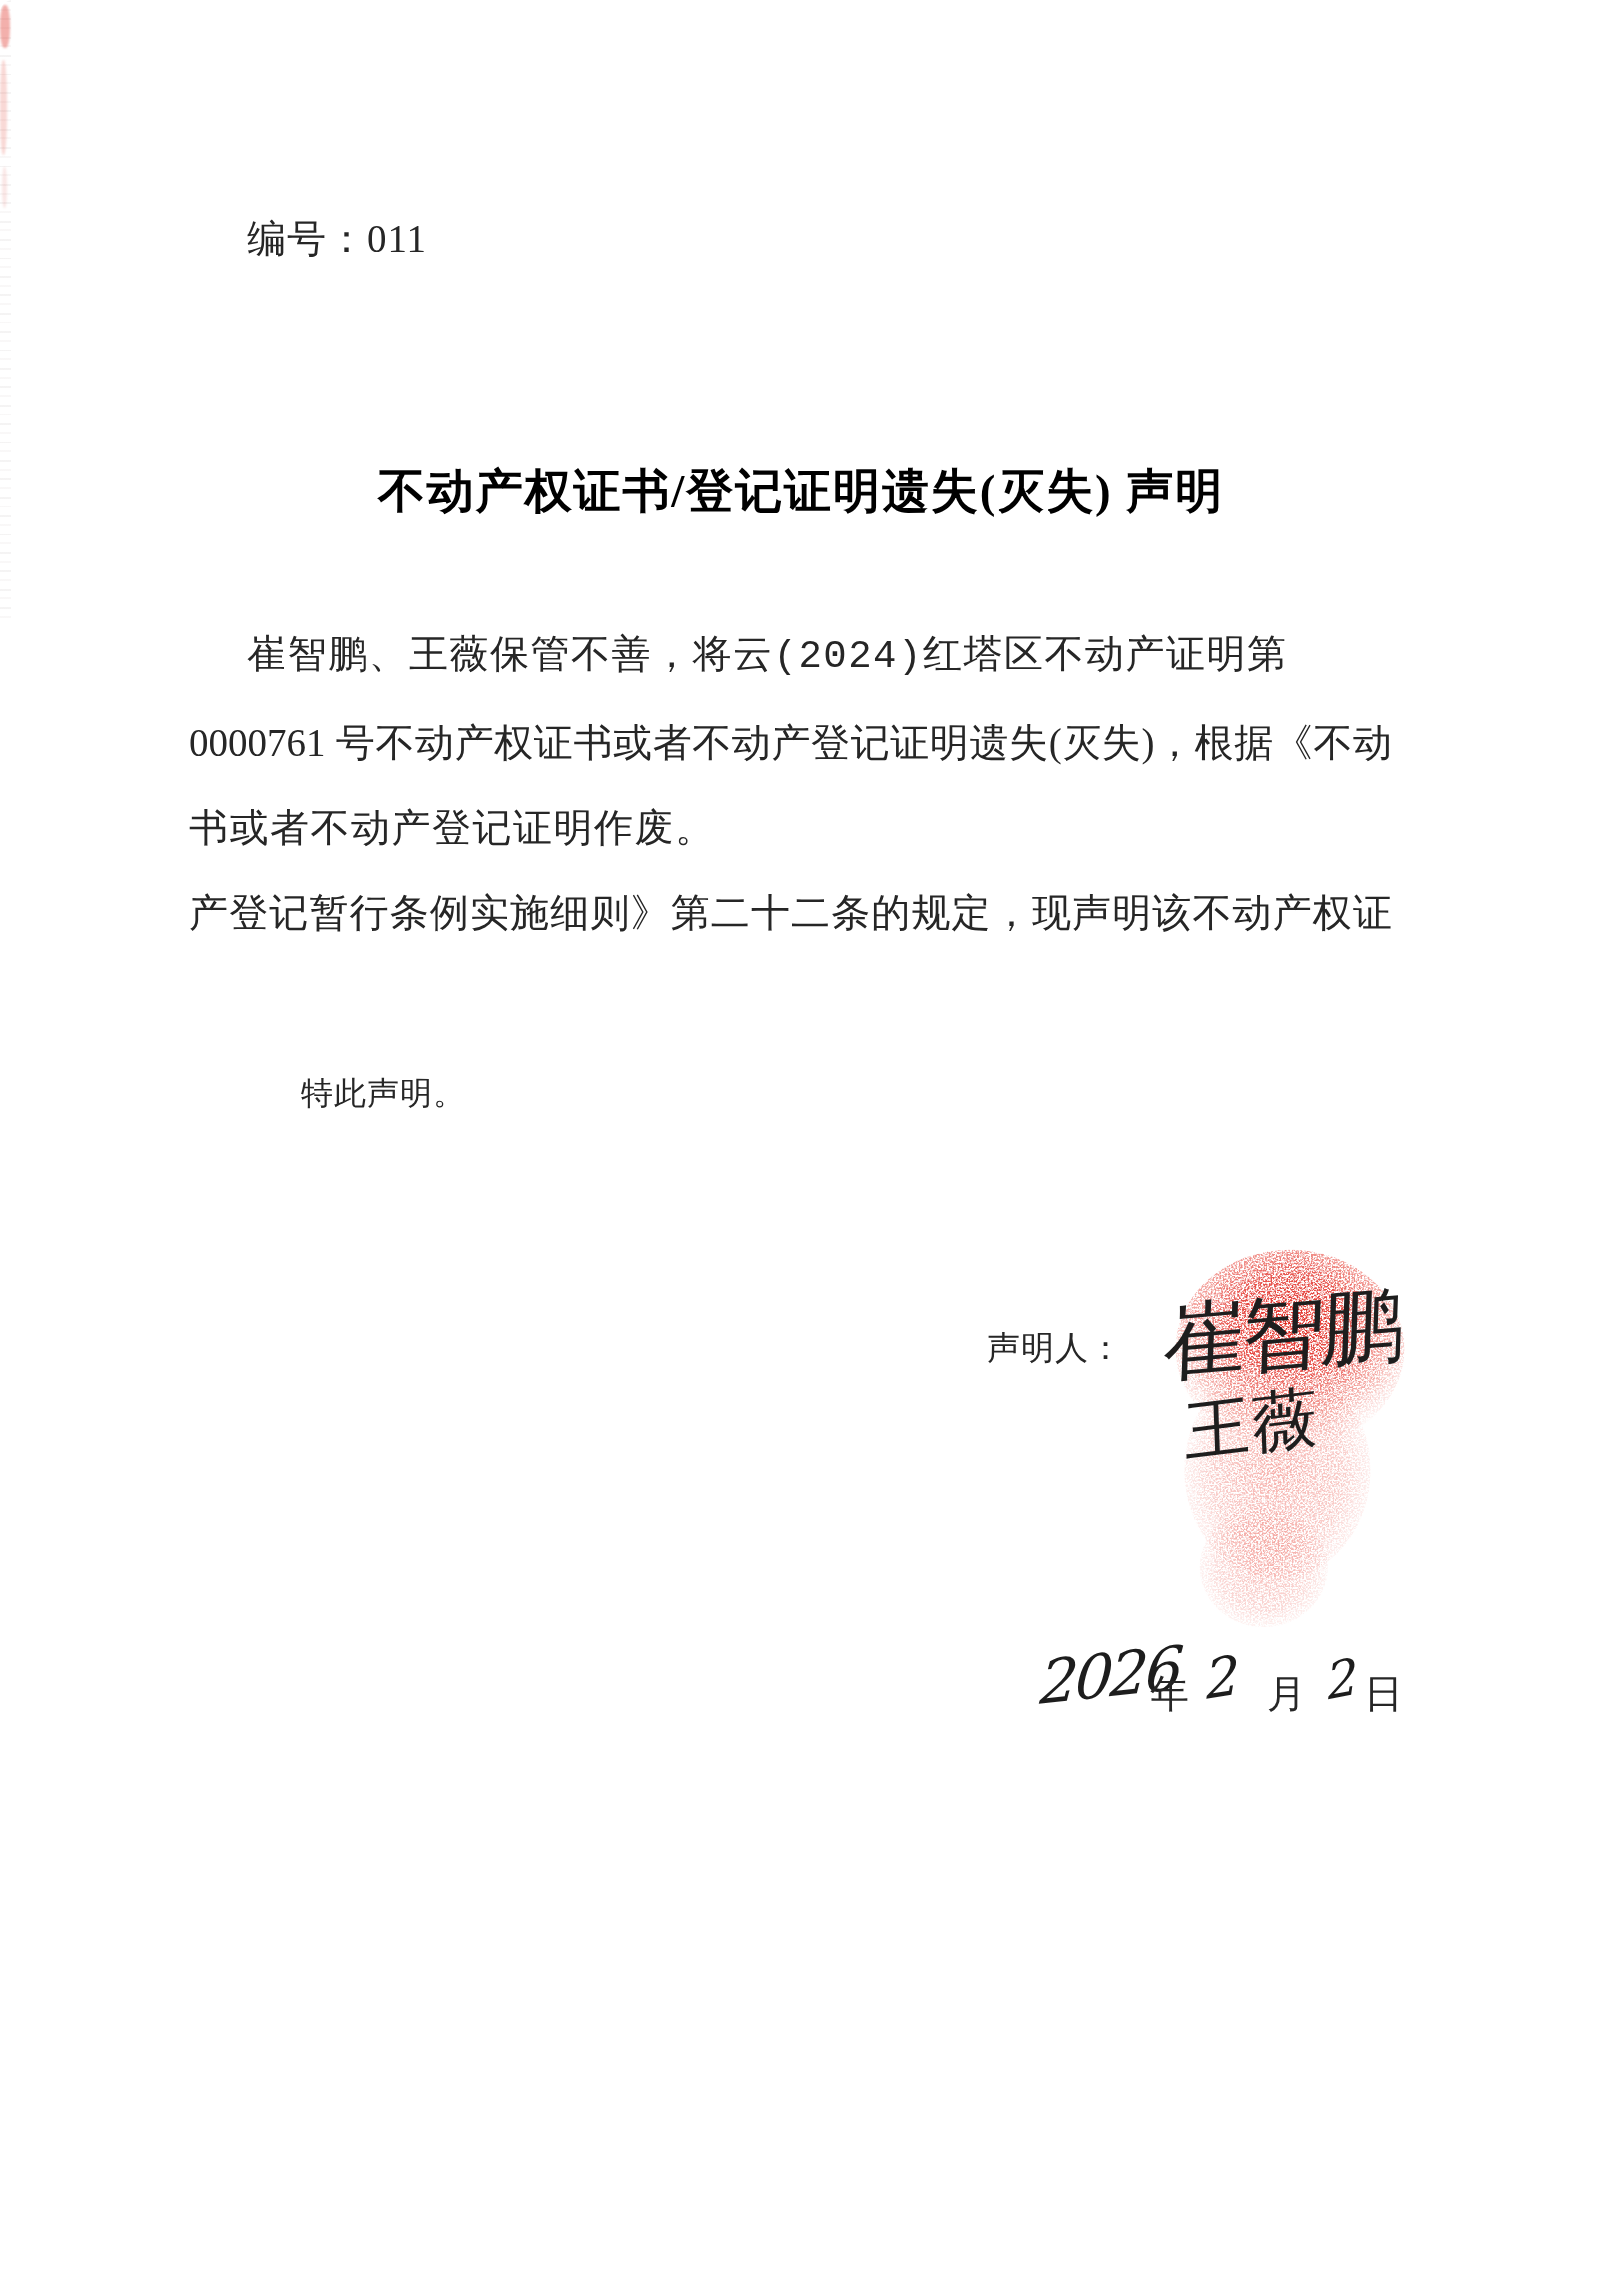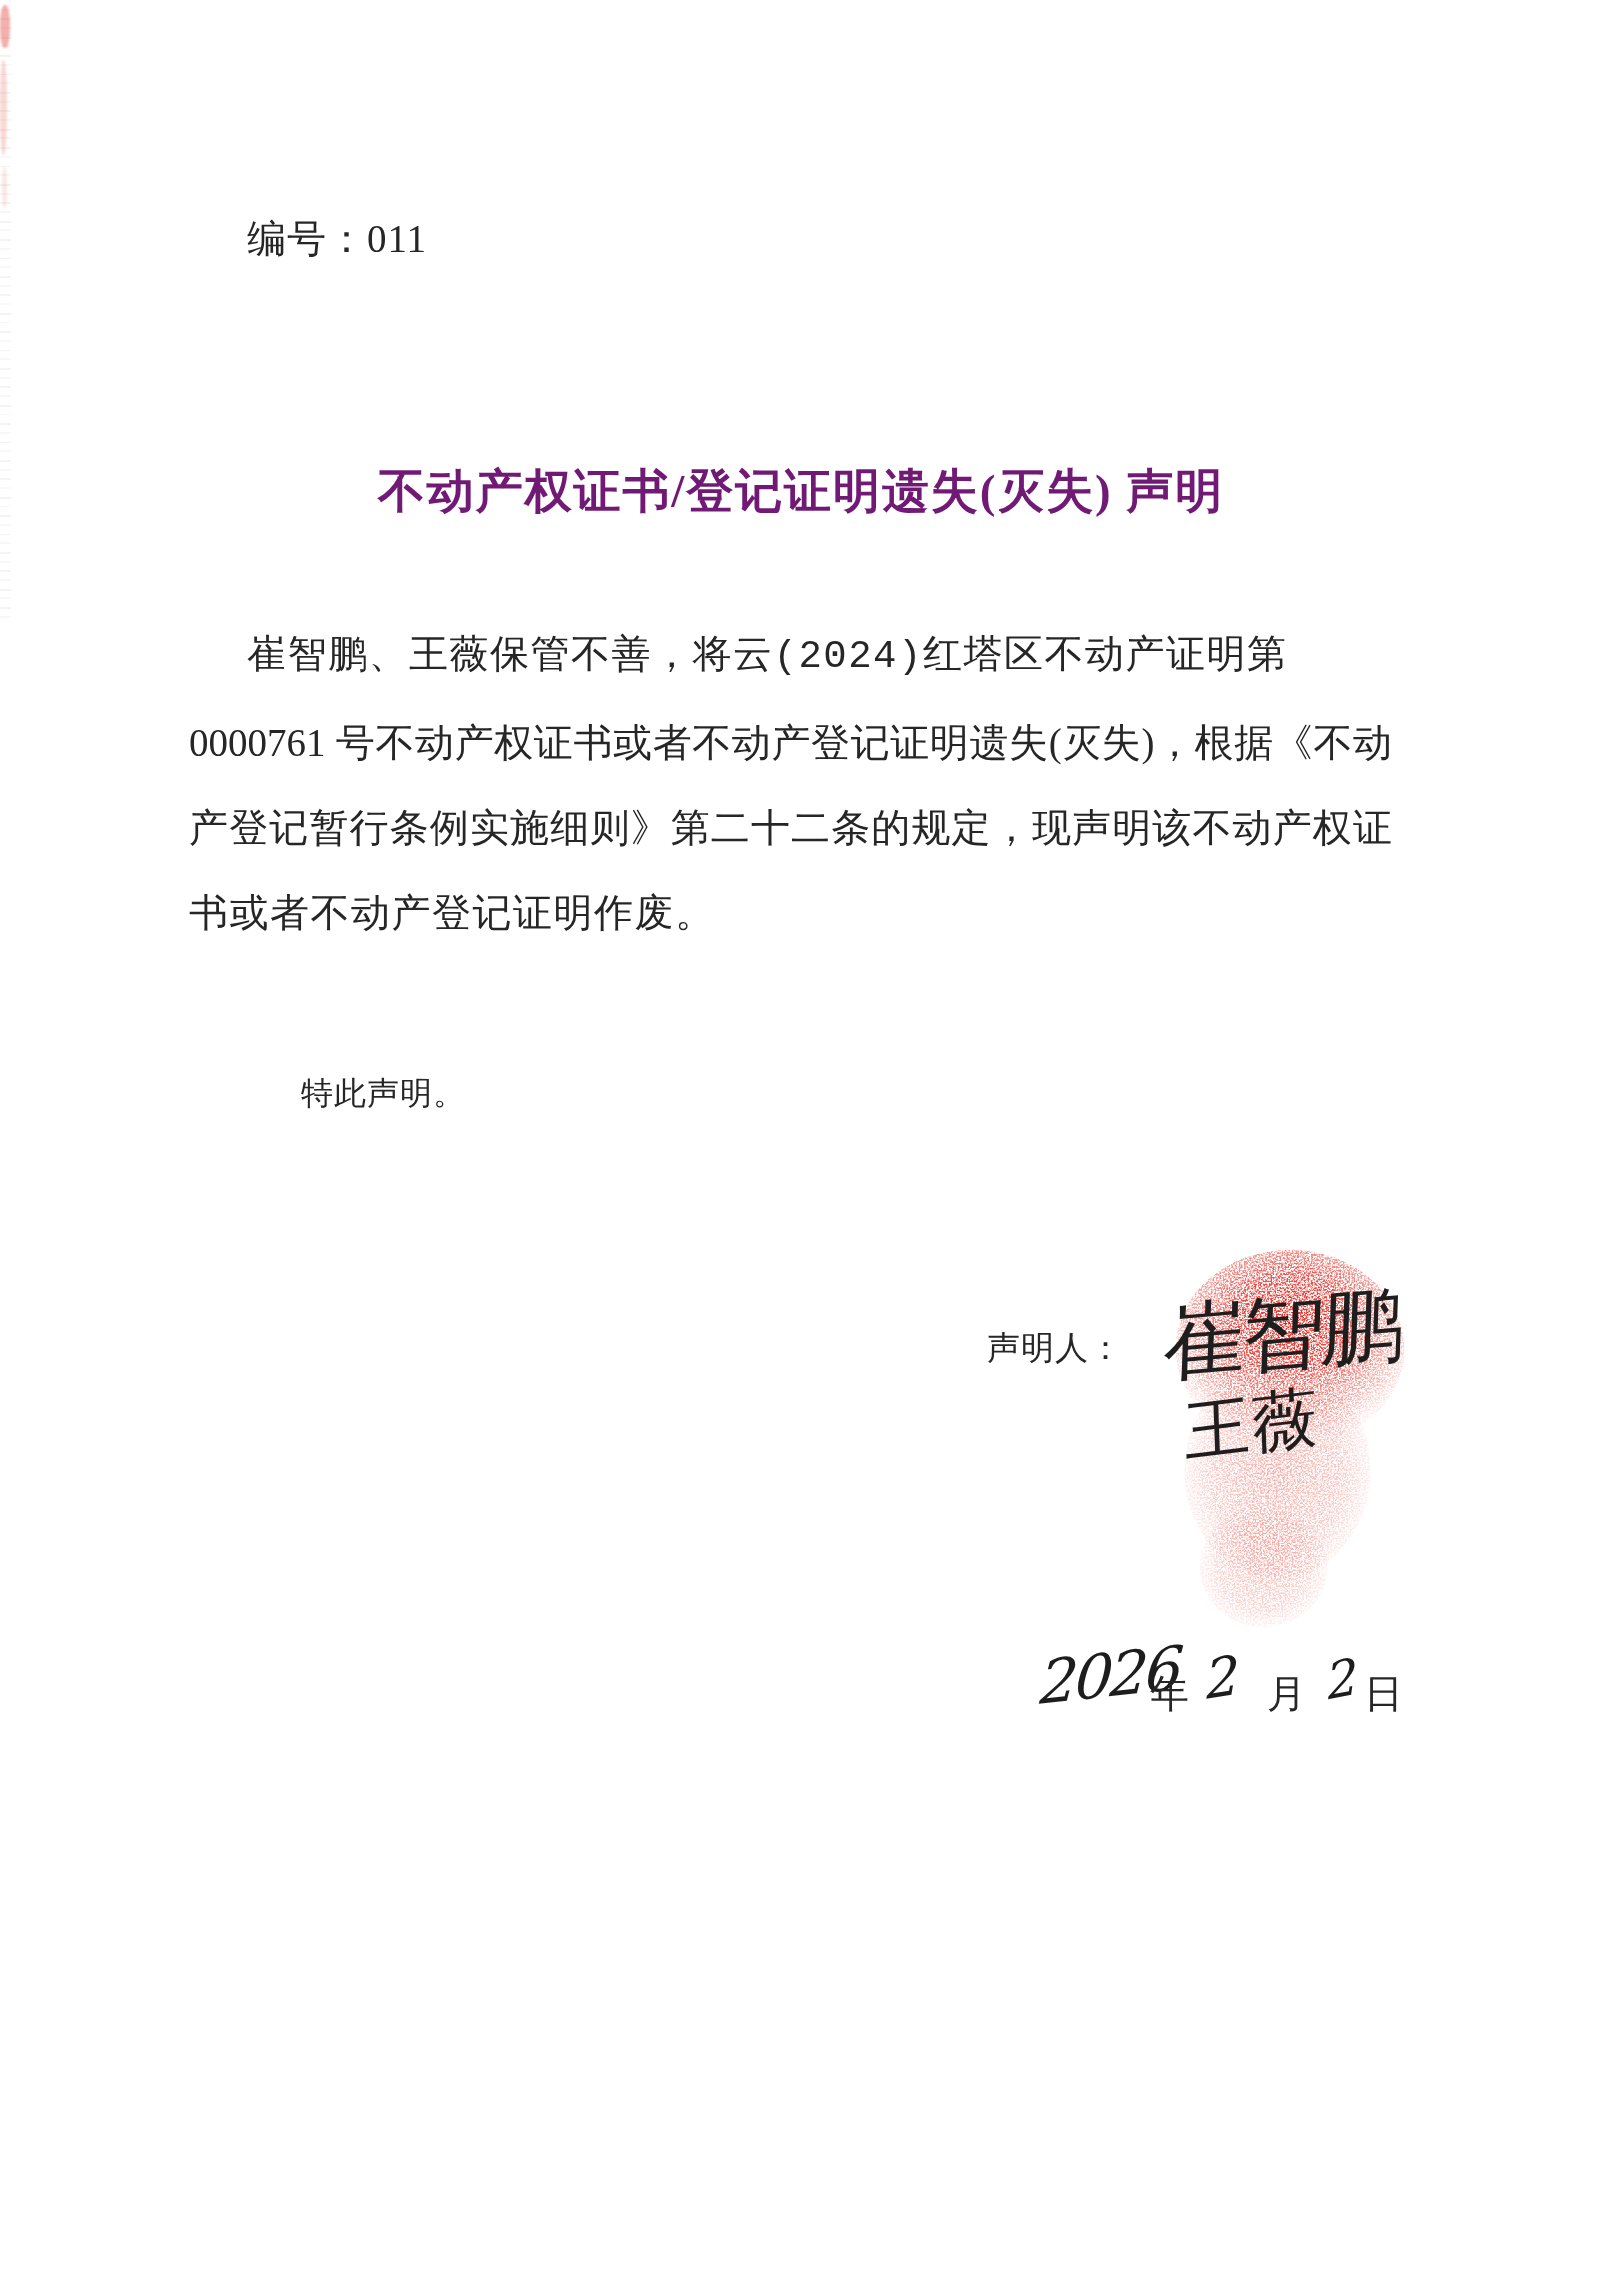--- a/index.html
+++ b/index.html
@@ -22,21 +22,21 @@
     opacity:.7;
   }
   .red-smudge{position:absolute;border-radius:45%;filter:blur(1px);}
   .red-smudge.s1{left:0;top:4.9px;width:9.7px;height:43px;background:rgba(224,57,48,.40);}
   .red-smudge.s2{left:0;top:60px;width:6.8px;height:95px;background:rgba(228,80,70,.22);}
   .red-smudge.s3{left:1.9px;top:167px;width:4.9px;height:41px;background:rgba(220,95,85,.15);}
 
   .serial{position:absolute;left:247px;top:212px;font-size:39px;letter-spacing:1px;white-space:nowrap;}
   .title{
     position:absolute;left:0;top:460px;width:1602px;
-    text-align:center;font-size:47px;font-weight:bold;color:#701a75;
+    text-align:center;font-size:47px;font-weight:bold;color:#000000;
     letter-spacing:1.9px;white-space:nowrap;
   }
   .paragraph{position:absolute;left:189px;top:615px;width:1203px;font-size:39px;line-height:85px;}
   .para-line{height:85px;white-space:nowrap;letter-spacing:1.5px;}
   .para-line.indent{text-indent:58px;font-family:Liberation Mono, monospace;}
   .para-line.justify{white-space:normal;text-align:justify;text-align-last:justify;letter-spacing:0;}
   .closing{position:absolute;left:301px;top:1072px;font-size:32px;letter-spacing:1px;}
   .declarant{position:absolute;left:987px;top:1326px;font-size:33px;letter-spacing:1px;}
 
   .fingerprint{position:absolute;left:1130px;top:1242px;z-index:1;}
@@ -70,22 +70,22 @@
   <div class="red-smudge s2"></div>
   <div class="red-smudge s3"></div>
 
   <div class="serial"><span>编号：</span><span>011</span></div>
 
   <div class="title">不动产权证书/登记证明遗失(灭失) 声明</div>
 
   <div class="paragraph">
     <div class="para-line indent">崔智鹏、王薇保管不善，将云(2024)红塔区不动产证明第</div>
     <div class="para-line justify">0000761 号不动产权证书或者不动产登记证明遗失(灭失)，根据《不动</div>
+    <div class="para-line">书或者不动产登记证明作废。</div>
     <div class="para-line justify">产登记暂行条例实施细则》第二十二条的规定，现声明该不动产权证</div>
-    <div class="para-line">书或者不动产登记证明作废。</div>
   </div>
 
   <div class="closing">特此声明。</div>
 
   <div class="declarant">声明人：</div>
 
   <svg class="fingerprint" width="320" height="388" viewBox="0 0 330 400">
     <defs>
       <radialGradient id="fpGrad" cx="50%" cy="38%" r="62%">
         <stop offset="0%" stop-opacity="0.97" stop-color="#e02017"></stop>

